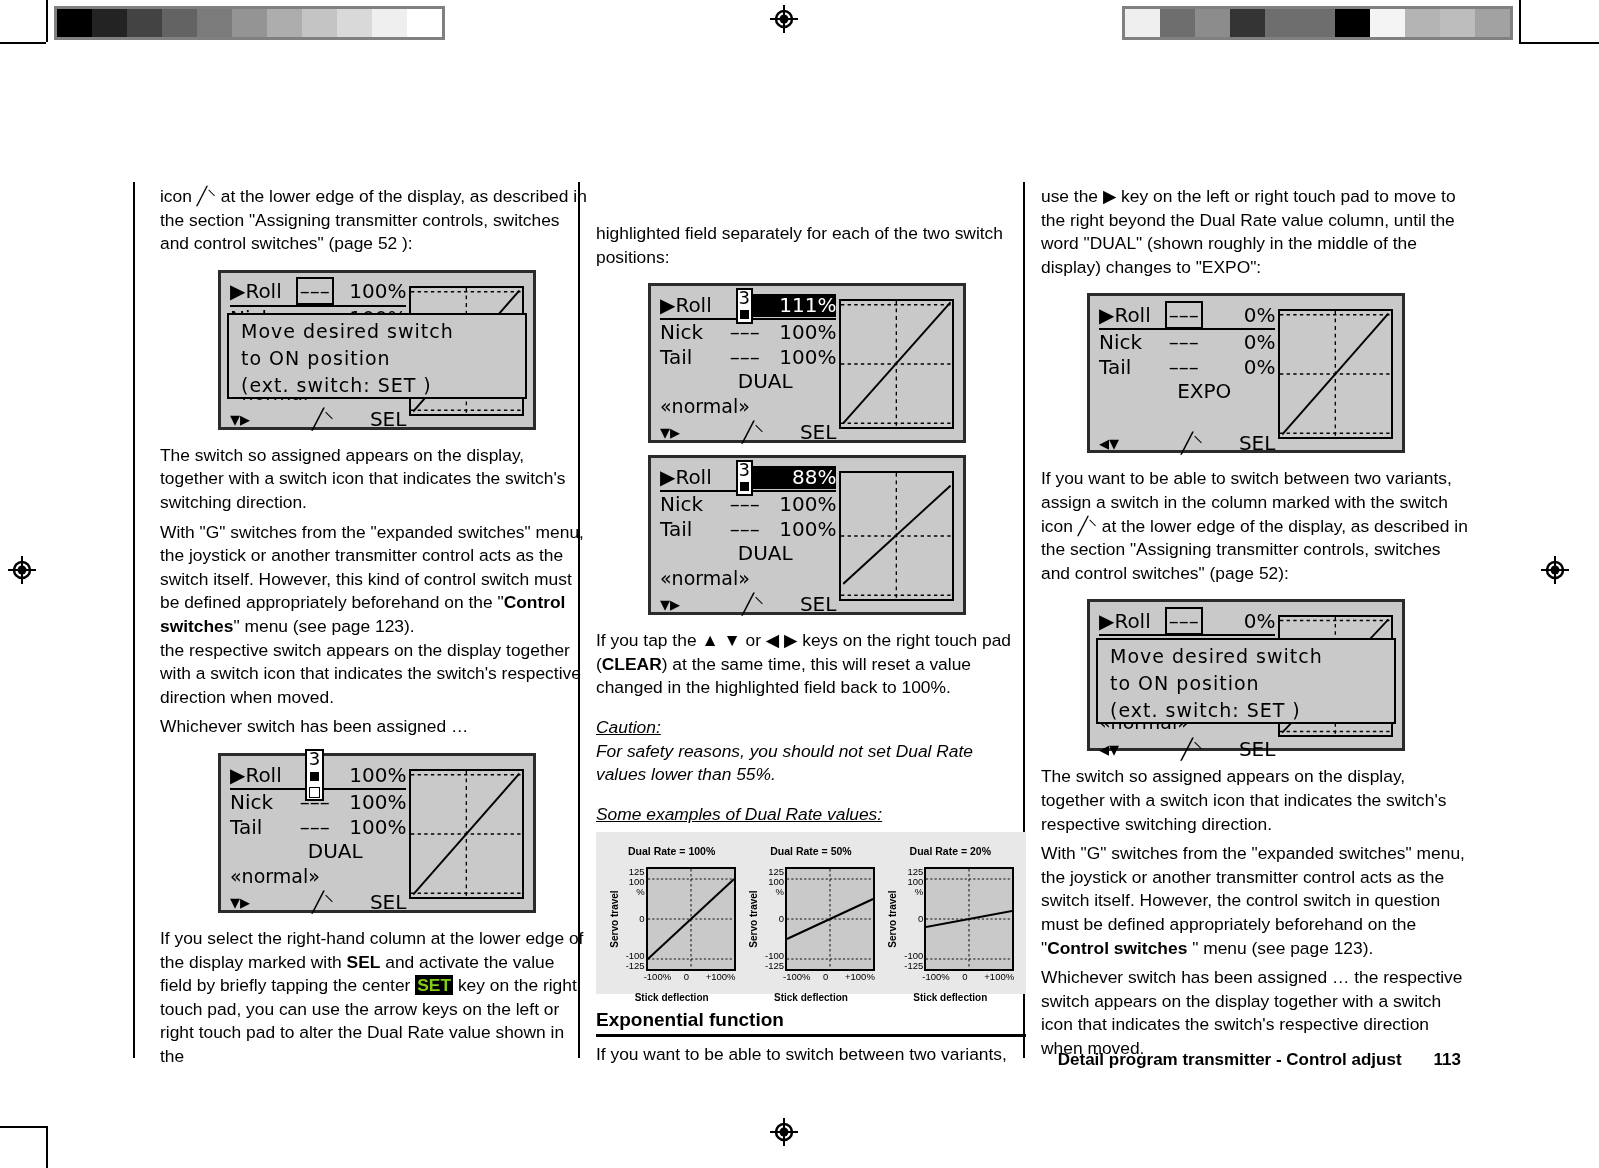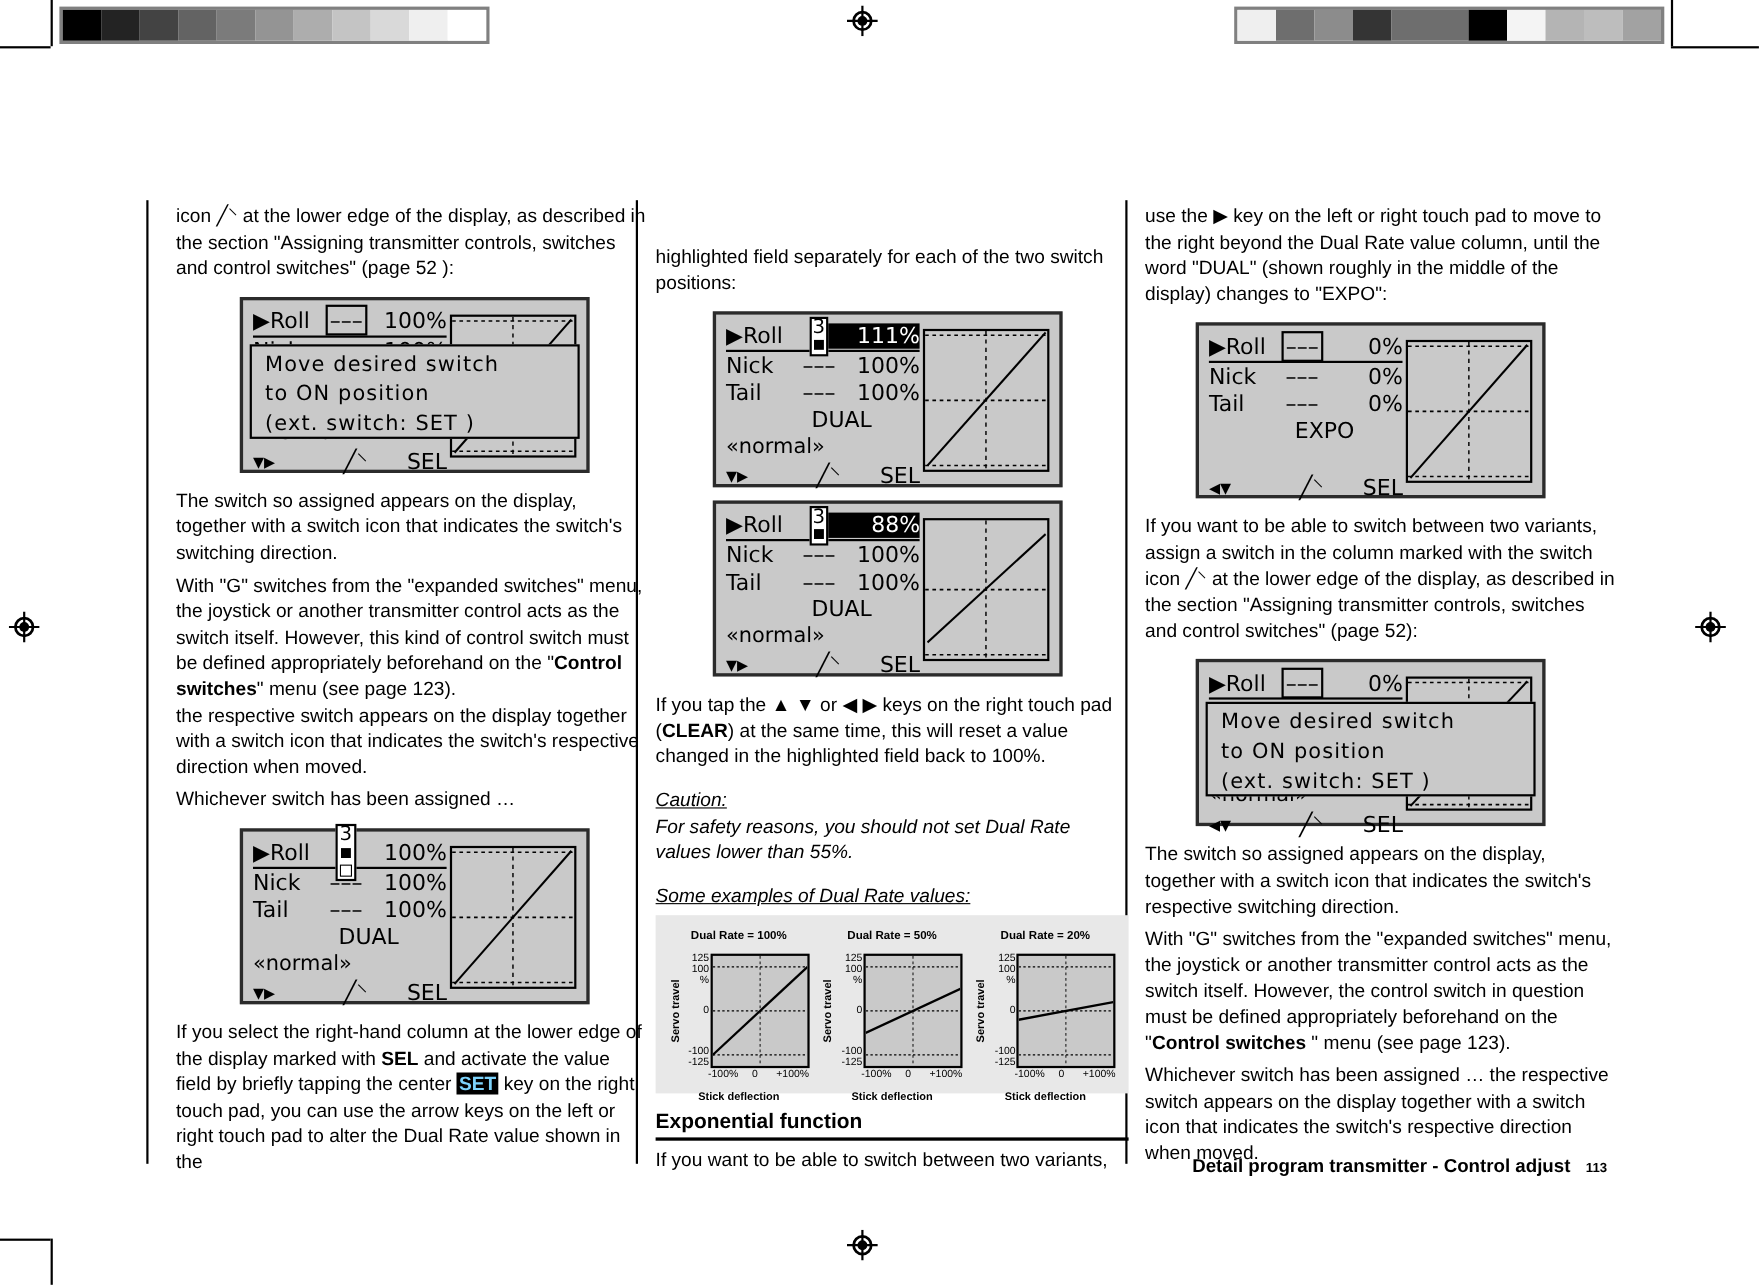--- a/index.html
+++ b/index.html
@@ -26,21 +26,21 @@
   .colrule{position:absolute;width:2px;background:#000;}
   .col{position:absolute;top:185px;width:430px;font-size:17.4px;line-height:23.6px;}
   #col1{left:160px;}
   #col2{left:596px;margin-top:37px;}
   #col3{left:1041px;}
   .col p{margin:0 0 0 0;}
   .para{margin-bottom:0px;}
   b{font-weight:bold;}
   .ital{font-style:italic;}
   .uline{text-decoration:underline;}
-  .inv{background:#000;color:#7dd3fc;padding:0 2px;font-weight:bold;}
+  .inv{background:#000;color:#84cc16;padding:0 2px;font-weight:bold;}
   
   .lcd{
     background:#c9c9c9;
     border:3px solid #2b2b2b;
     box-sizing:border-box;
     position:relative;
     font-family:"DejaVu Sans", sans-serif;
   }
   .lcd-inner{position:absolute;left:9px;top:7px;right:9px;bottom:7px;}
   .lcd-left{position:absolute;left:0;top:0;width:60%;height:100%;}
@@ -76,21 +76,21 @@
   .ylab{position:absolute;left:0;top:0;bottom:14px;width:12px;}
   .ylab span{position:absolute;left:-22px;top:50%;transform:translateY(-50%) rotate(-90deg);font-size:10px;white-space:nowrap;font-weight:bold;}
   .yticks{position:absolute;left:12px;top:0;width:26px;bottom:14px;font-size:9.5px;}
   .yticks div{position:absolute;right:1px;line-height:9px;}
   .plot{position:absolute;left:38px;right:0;top:0;bottom:14px;border:2px solid #000;background:#c9c9c9;box-sizing:border-box;}
   .xticks{position:absolute;left:30px;right:0;bottom:0;height:13px;font-size:9.5px;}
   .xticks div{position:absolute;line-height:10px;}
   .xaxis-label{font-size:10px;text-align:center;font-weight:bold;margin-top:1px;}
   .sechead{font-size:19px;font-weight:bold;border-bottom:3px solid #000;padding-bottom:2px;margin-bottom:6px;}
   .footer{position:absolute;right:138px;bottom:98px;font-size:17px;font-weight:bold;}
-  .footer .pg{margin-left:14px;font-size:12px;}
+  .footer .pg{margin-left:32px;font-size:17px;}
 </style>
 </head>
 <body>
 
 <div id="page">
 
   <div class="vrule" style="left:46px;top:0;height:42px;"></div>
   <div class="hrule" style="left:0;top:42px;width:46px;"></div>
   <div class="vrule" style="left:1519px;top:0;height:42px;"></div>
   <div class="hrule" style="left:1519px;top:42px;width:80px;"></div>

